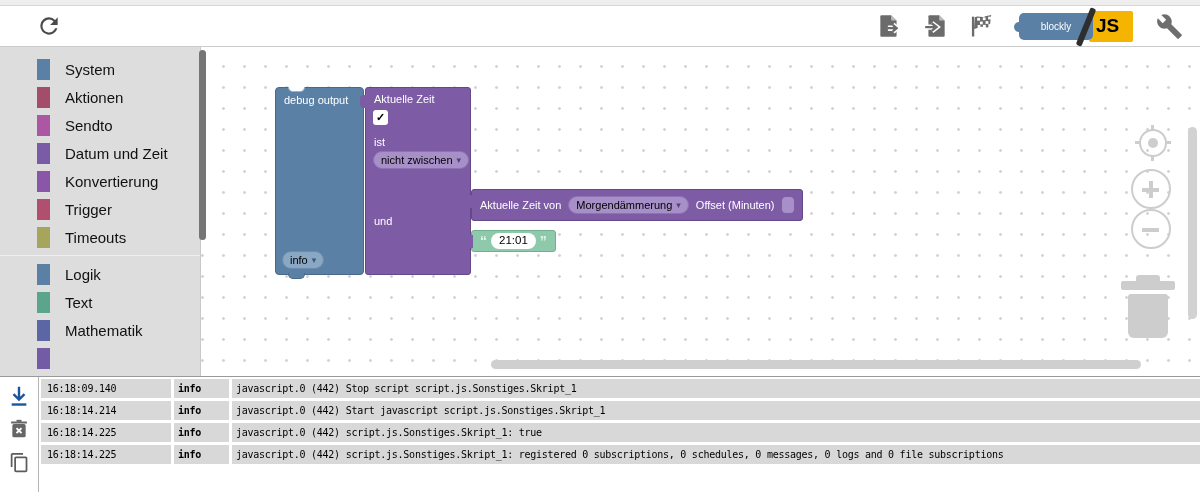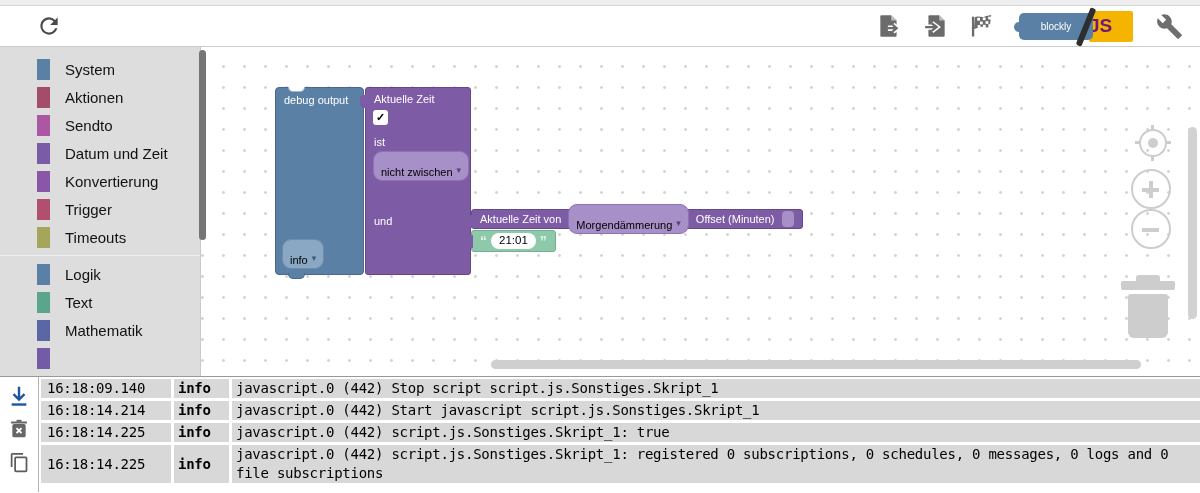--- a/index.html
+++ b/index.html
@@ -22,22 +22,22 @@
   .logo-blue {
     width:74px; height:27px; background:#5b80a5; border-radius:5px; color:#fff;
     font-size:10px; display:flex; align-items:center; justify-content:center;
     position:relative; z-index:1;
   }
   .logo-blue::before { 
     content:""; position:absolute; left:-5px; top:9px; width:10px; height:10px;
     background:#5b80a5; border-radius:50%;
   }
   .logo-js {
-    width:44px; height:31px; background:#f4b400; color:#701a75; font-weight:bold;
-    font-size:19px; display:flex; align-items:center; justify-content:flex-start;
+    width:44px; height:31px; background:#f4b400; color:#000000; font-weight:bold;
+    font-size:19px; display:flex; align-items:center; justify-content:center;
     padding-right:7px; border-radius:2px; margin-left:-4px;
   }
   .logo-slash {
     position:absolute; left:64px; top:-5px; width:6px; height:40px;
     background:#2e2e2e; transform:rotate(22deg); z-index:2; border-radius:2px;
   }
 
   
   .main { height:330px; border-top:1px solid #cccccc; display:flex; position:relative; }
 
@@ -66,22 +66,22 @@
   .blue-block .notch-top {
     position:absolute; top:-1px; left:12px; width:17px; height:5px;
     background:#fff; border:1px solid #9db3c8; border-top:none; border-radius:0 0 5px 5px;
   }
   .blue-block .bump-bottom {
     position:absolute; bottom:-5px; left:12px; width:17px; height:6px;
     background:#5b80a5; border:1px solid #49688a; border-top:none; border-radius:0 0 5px 5px;
   }
   .blue-title { padding:6px 8px 0 8px; white-space:nowrap; }
   .dd {
-    display:inline-flex; align-items:flex-start; gap:4px; height:17px;
-    border-radius:9px; color:#000; padding:14px 7px; font-size:11px;
+    display:inline-flex; align-items:center; gap:4px; height:17px;
+    border-radius:9px; color:#000; padding:8px 7px; font-size:11px;
     white-space:nowrap; cursor:pointer;
   }
   .dd .arr { font-size:9px; line-height:1; }
   .dd-blue { background:#8aa7c3; border:1px solid #6d8cab; position:absolute; left:6px; bottom:5px; }
   .dd-blue .arr { color:#3c5876; }
   .dd-purple { background:#a78fc7; border:1px solid #8d73b3; }
   .dd-purple .arr { color:#57407e; }
 
   .purple-block {
     left:164px; top:40px; width:106px; height:188px;
@@ -95,24 +95,23 @@
   .pb-checkbox {
     position:absolute; left:7px; top:22px; width:15px; height:15px;
     background:#fff; border-radius:3px; color:#000; font-size:11px; font-weight:bold;
     display:flex; align-items:center; justify-content:center; cursor:pointer;
   }
   .pb-ist { position:absolute; left:8px; top:48px; }
   .pb-dd { position:absolute; left:7px; top:63px; }
   .pb-und { position:absolute; left:8px; top:127px; }
 
   .astro-block {
-    left:270px; top:142px; height:20px; display:flex; align-items:center; gap:7px;
+    left:270px; top:142px; height:32px; display:flex; align-items:center; gap:7px;
     background:#7d5ba5; border:1px solid #65488a; border-radius:3px; padding:0 8px;
     white-space:nowrap;
-    margin-top:20px;
   }
   .astro-block::before {
     content:""; position:absolute; left:-6px; top:5px; width:7px; height:13px;
     background:#7d5ba5; border-radius:4px 0 0 4px;
   }
   .astro-socket { width:12px; height:16px; background:#a78fc7; border-radius:4px; }
 
   .text-block {
     left:270px; top:183px; height:22px; display:flex; align-items:center; gap:4px;
     background:#8fc9ab; border:1px solid #74ad90; border-radius:3px; padding:0 8px;
@@ -164,21 +163,21 @@
   
   .log { height:116px; border-top:1px solid #999; display:flex; background:#fff; }
   .log-tools {
     width:39px; border-right:1px solid #b5b5b5; display:flex; flex-direction:column;
     align-items:center; gap:11px; padding-top:8px; flex:none;
   }
   .log-tool { width:22px; height:22px; cursor:pointer; display:flex; align-items:center; justify-content:center; }
   .log-rows { flex:1; padding:2px 0 0 2px; display:flex; flex-direction:column; gap:3px; overflow:hidden; }
   .log-row { display:grid; grid-template-columns:130px 55px 1fr; gap:3px; }
   .log-cell {
-    background:#d8d8d8; font-family:"DejaVu Sans Mono", monospace; font-size:14px;
+    background:#d8d8d8; font-family:"DejaVu Sans Mono", monospace; font-size:10px;
     line-height:19px; letter-spacing:-0.25px; color:#000; padding:0 4px;
     display:flex; align-items:center;
   }
   .log-time { padding-left:6px; }
   .log-level { font-weight:bold; }
   .log-msg { display:block; }
 </style>
 </head>
 <body>
 

